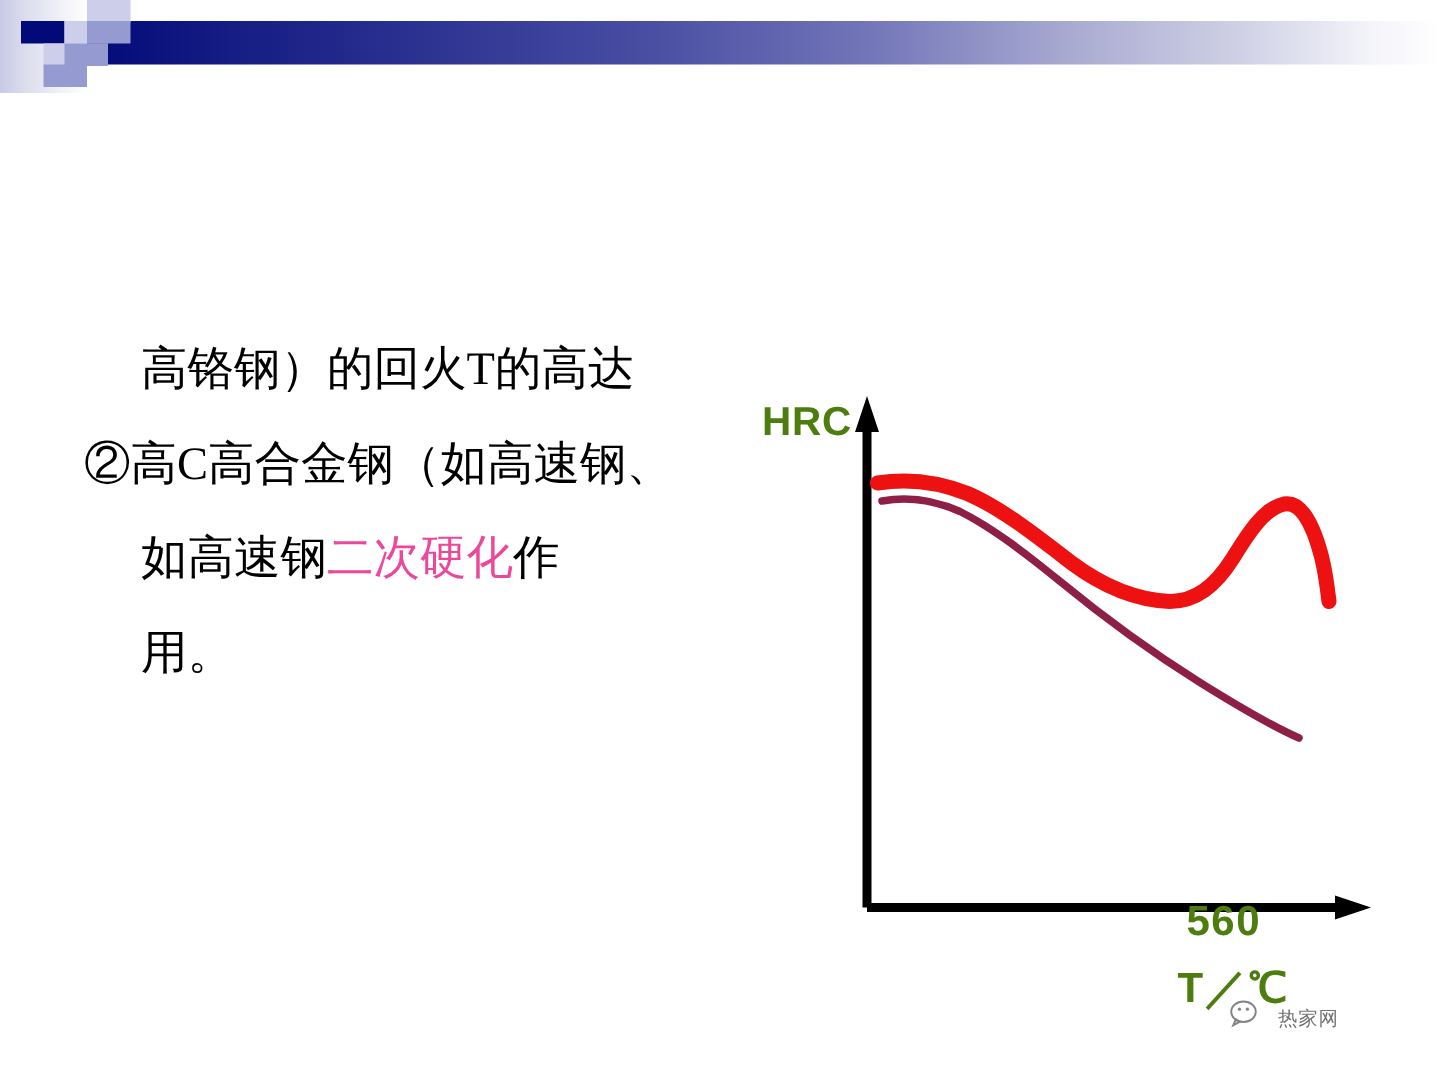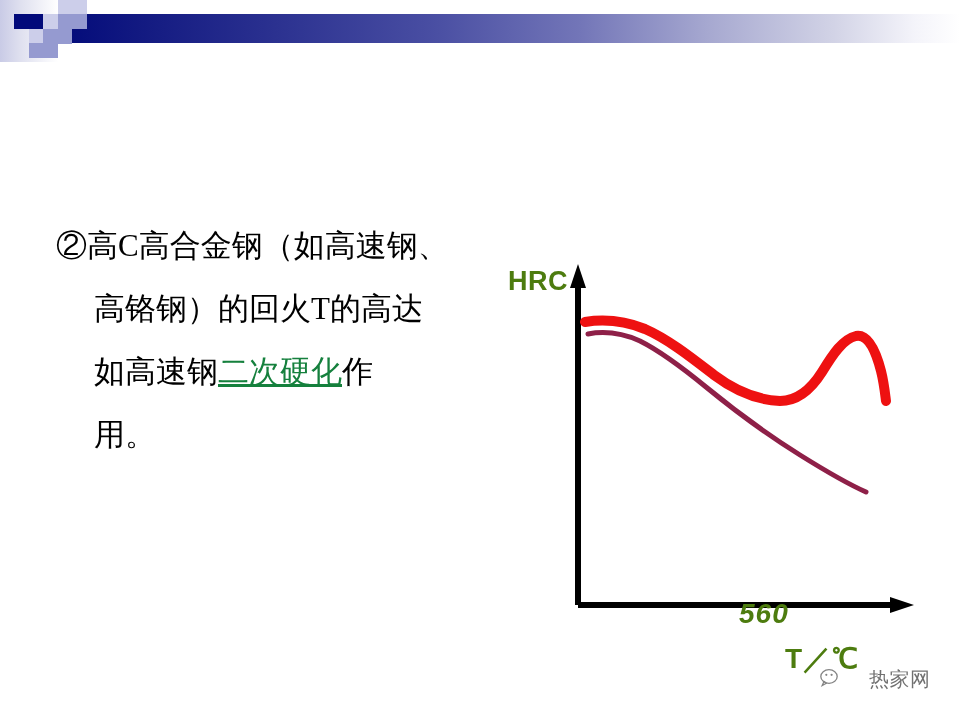--- a/index.html
+++ b/index.html
@@ -64,87 +64,85 @@
     top: 214px;
     width: 452px;
     font-size: 31px;
     line-height: 63px;
     color: #000000;
     letter-spacing: 0px;
     white-space: nowrap;
   }
   #text-block .line { height: 63px; }
   #text-block .indent { padding-left: 38px; }
-  .hl-blue { color: #15803d; text-decoration: underline; }
+  .hl-blue { color: #ec4899; }
 
   .axis-label {
     position: absolute;
     font-family: "Liberation Sans", sans-serif;
     font-weight: bold;
     color: #4d7c0f;
   }
   #hrc-label {
     left: 508px;
     top: 266px;
     font-size: 27px;
     letter-spacing: 0.5px;
   }
   #tick-560 {
-    left: 739px;
+    left: 791px;
     top: 598px;
     font-size: 28px;
     letter-spacing: 1px;
-    font-style: italic;
   }
   #x-axis-label {
     left: 785px;
     top: 640px;
     font-size: 28px;
     letter-spacing: 1px;
   }
 
   
   #watermark {
     position: absolute;
     left: 820px;
     top: 666px;
     display: flex;
     align-items: center;
     gap: 6px;
     opacity: 0.72;
   }
   #watermark .wm-text {
     font-family: "DejaVu Sans", sans-serif;
-    font-size: 20px;
+    font-size: 13px;
     color: #3a3a3a;
     letter-spacing: 0.5px;
-    margin-left: 17px;
   }
 </style>
 </head>
 <body>
 
 <div id="banner">
   <div class="fade-strip"></div>
   <div class="grad-bar"></div>
   <div class="sq sq-light" style="left:58px;  top:0px;"></div>
   <div class="sq sq-navy" style="left:14px;  top:14px;"></div>
   <div class="sq sq-light" style="left:43px;  top:14px;"></div>
   <div class="sq sq-medium" style="left:58px;  top:14px;"></div>
   <div class="sq sq-light" style="left:29px;  top:29px;"></div>
   <div class="sq sq-medium" style="left:43px;  top:29px;"></div>
   <div class="sq sq-medium" style="left:29px;  top:43px;"></div>
 </div>
 
 <div id="text-block">
+  <div class="line indent">
+    <span>高铬钢）的回火T的高达</span>
+  </div>
   <div class="line">
     <span>②高C高合金钢（如高速钢、</span>
-  </div>
-  <div class="line indent">
-    <span>高铬钢）的回火T的高达</span>
   </div>
   <div class="line indent">
     <span>如高速钢</span><span class="hl-blue">二次硬化</span><span>作</span>
   </div>
   <div class="line indent">
     <span>用。</span>
   </div>
 </div>
 
 <div id="chart-area">

